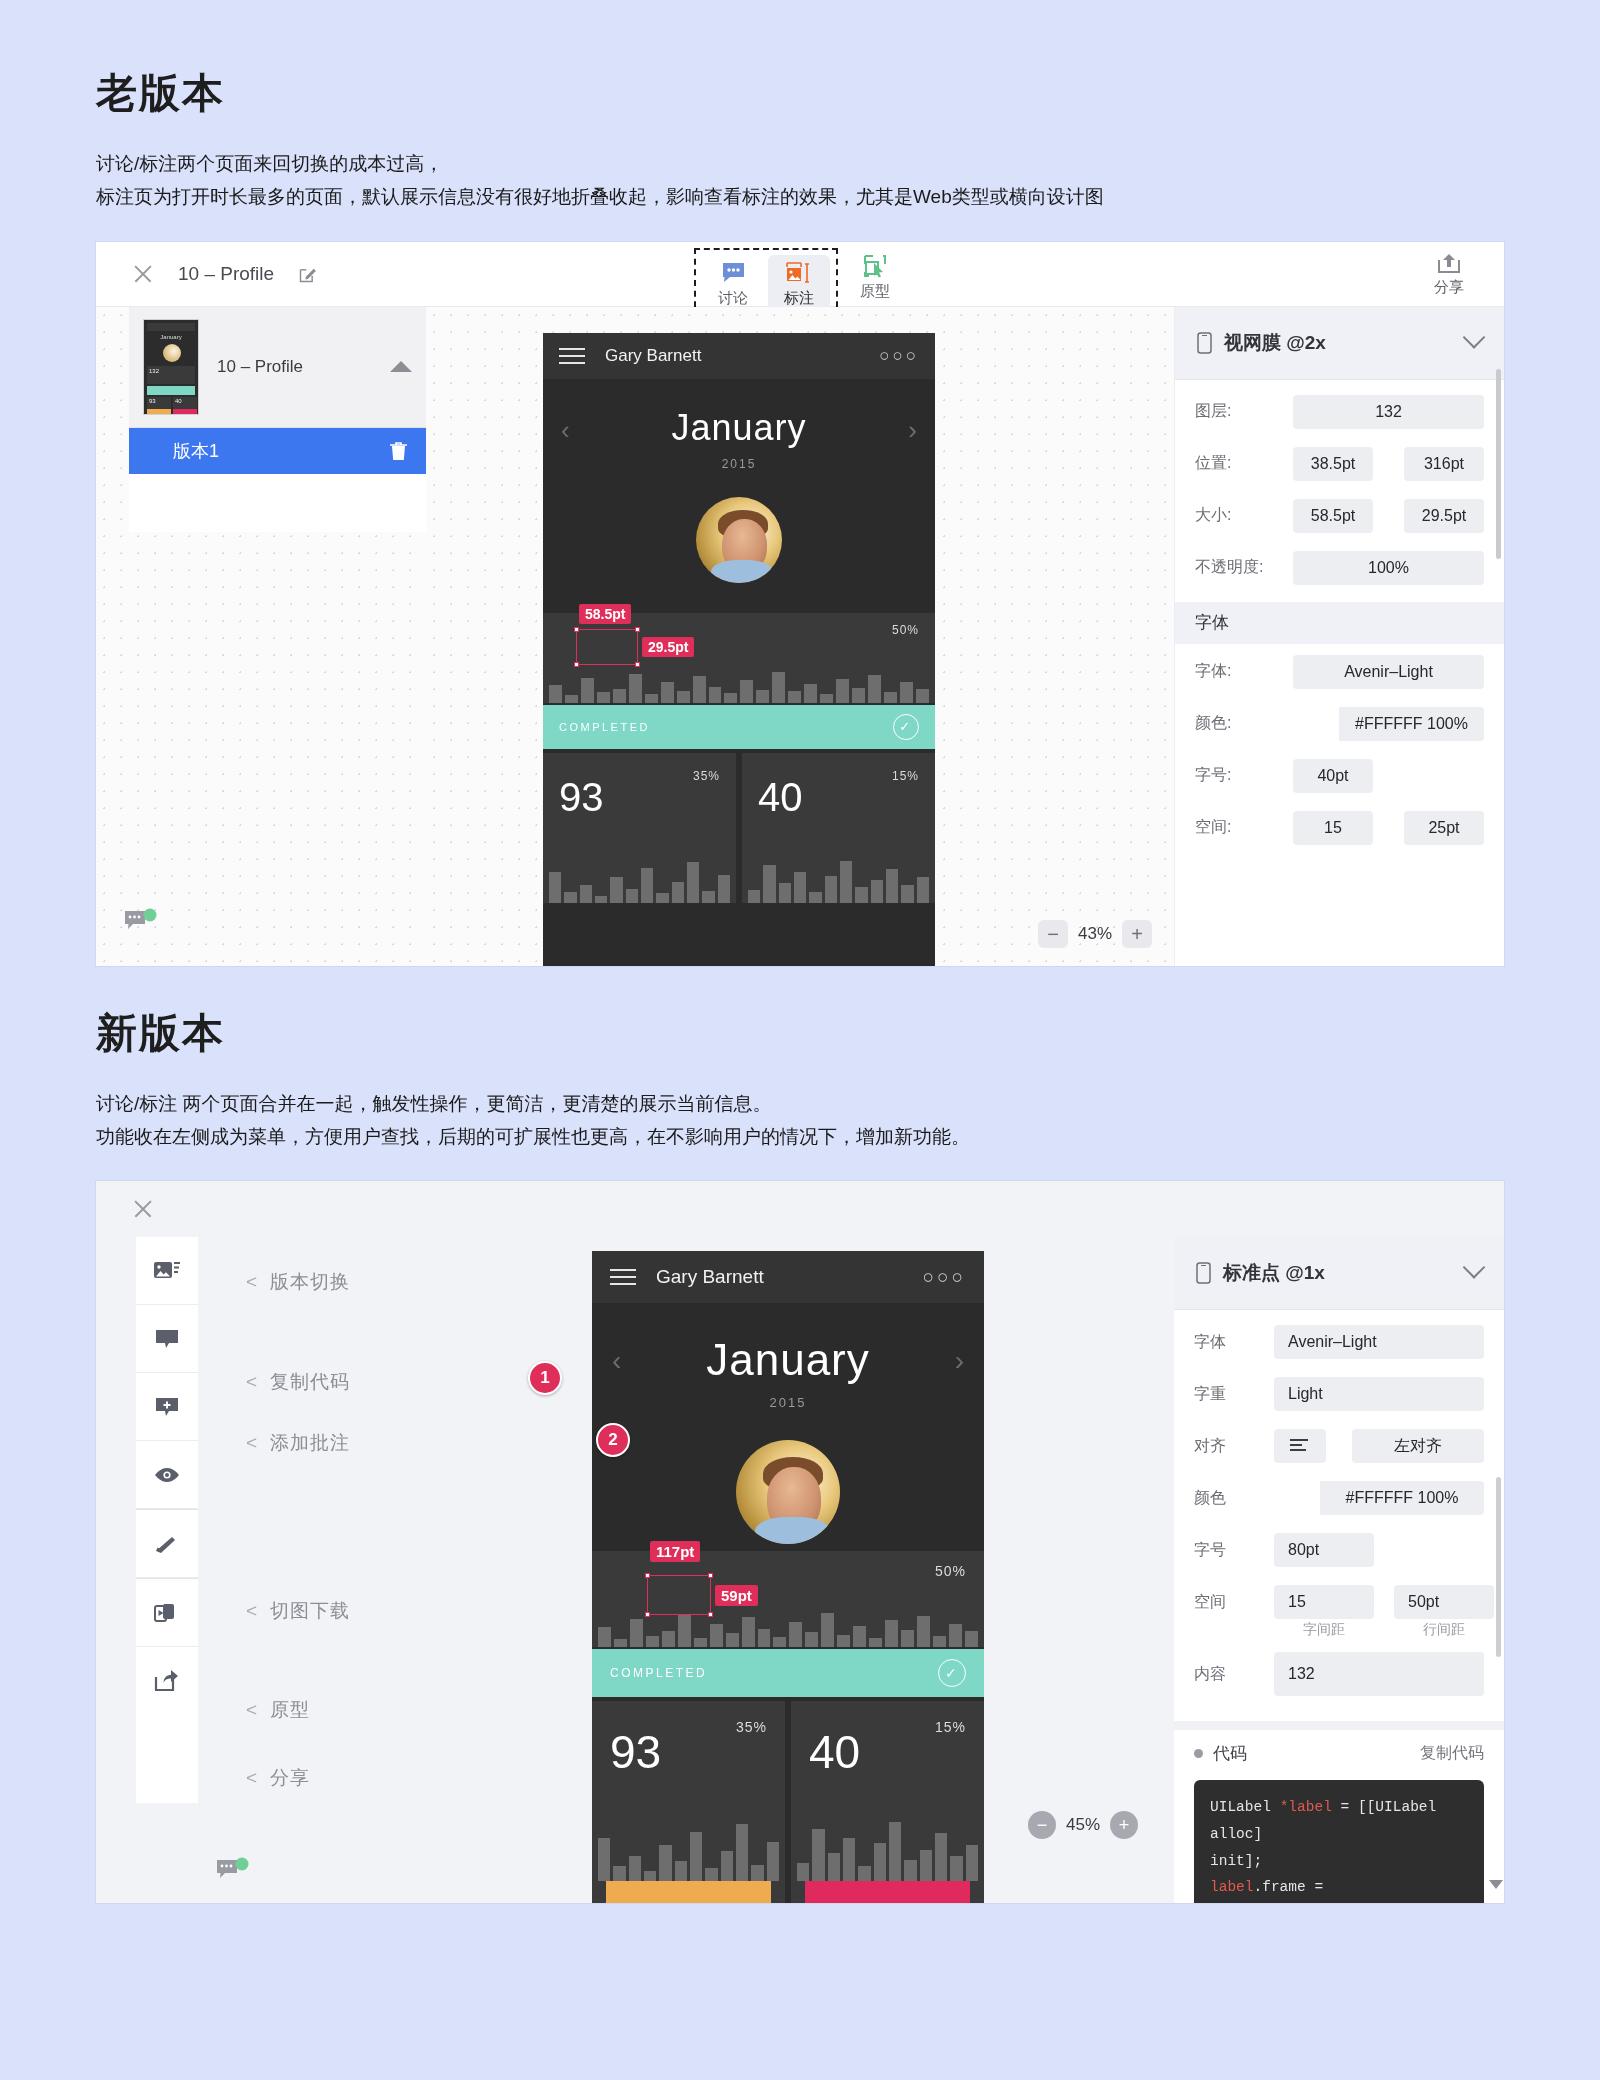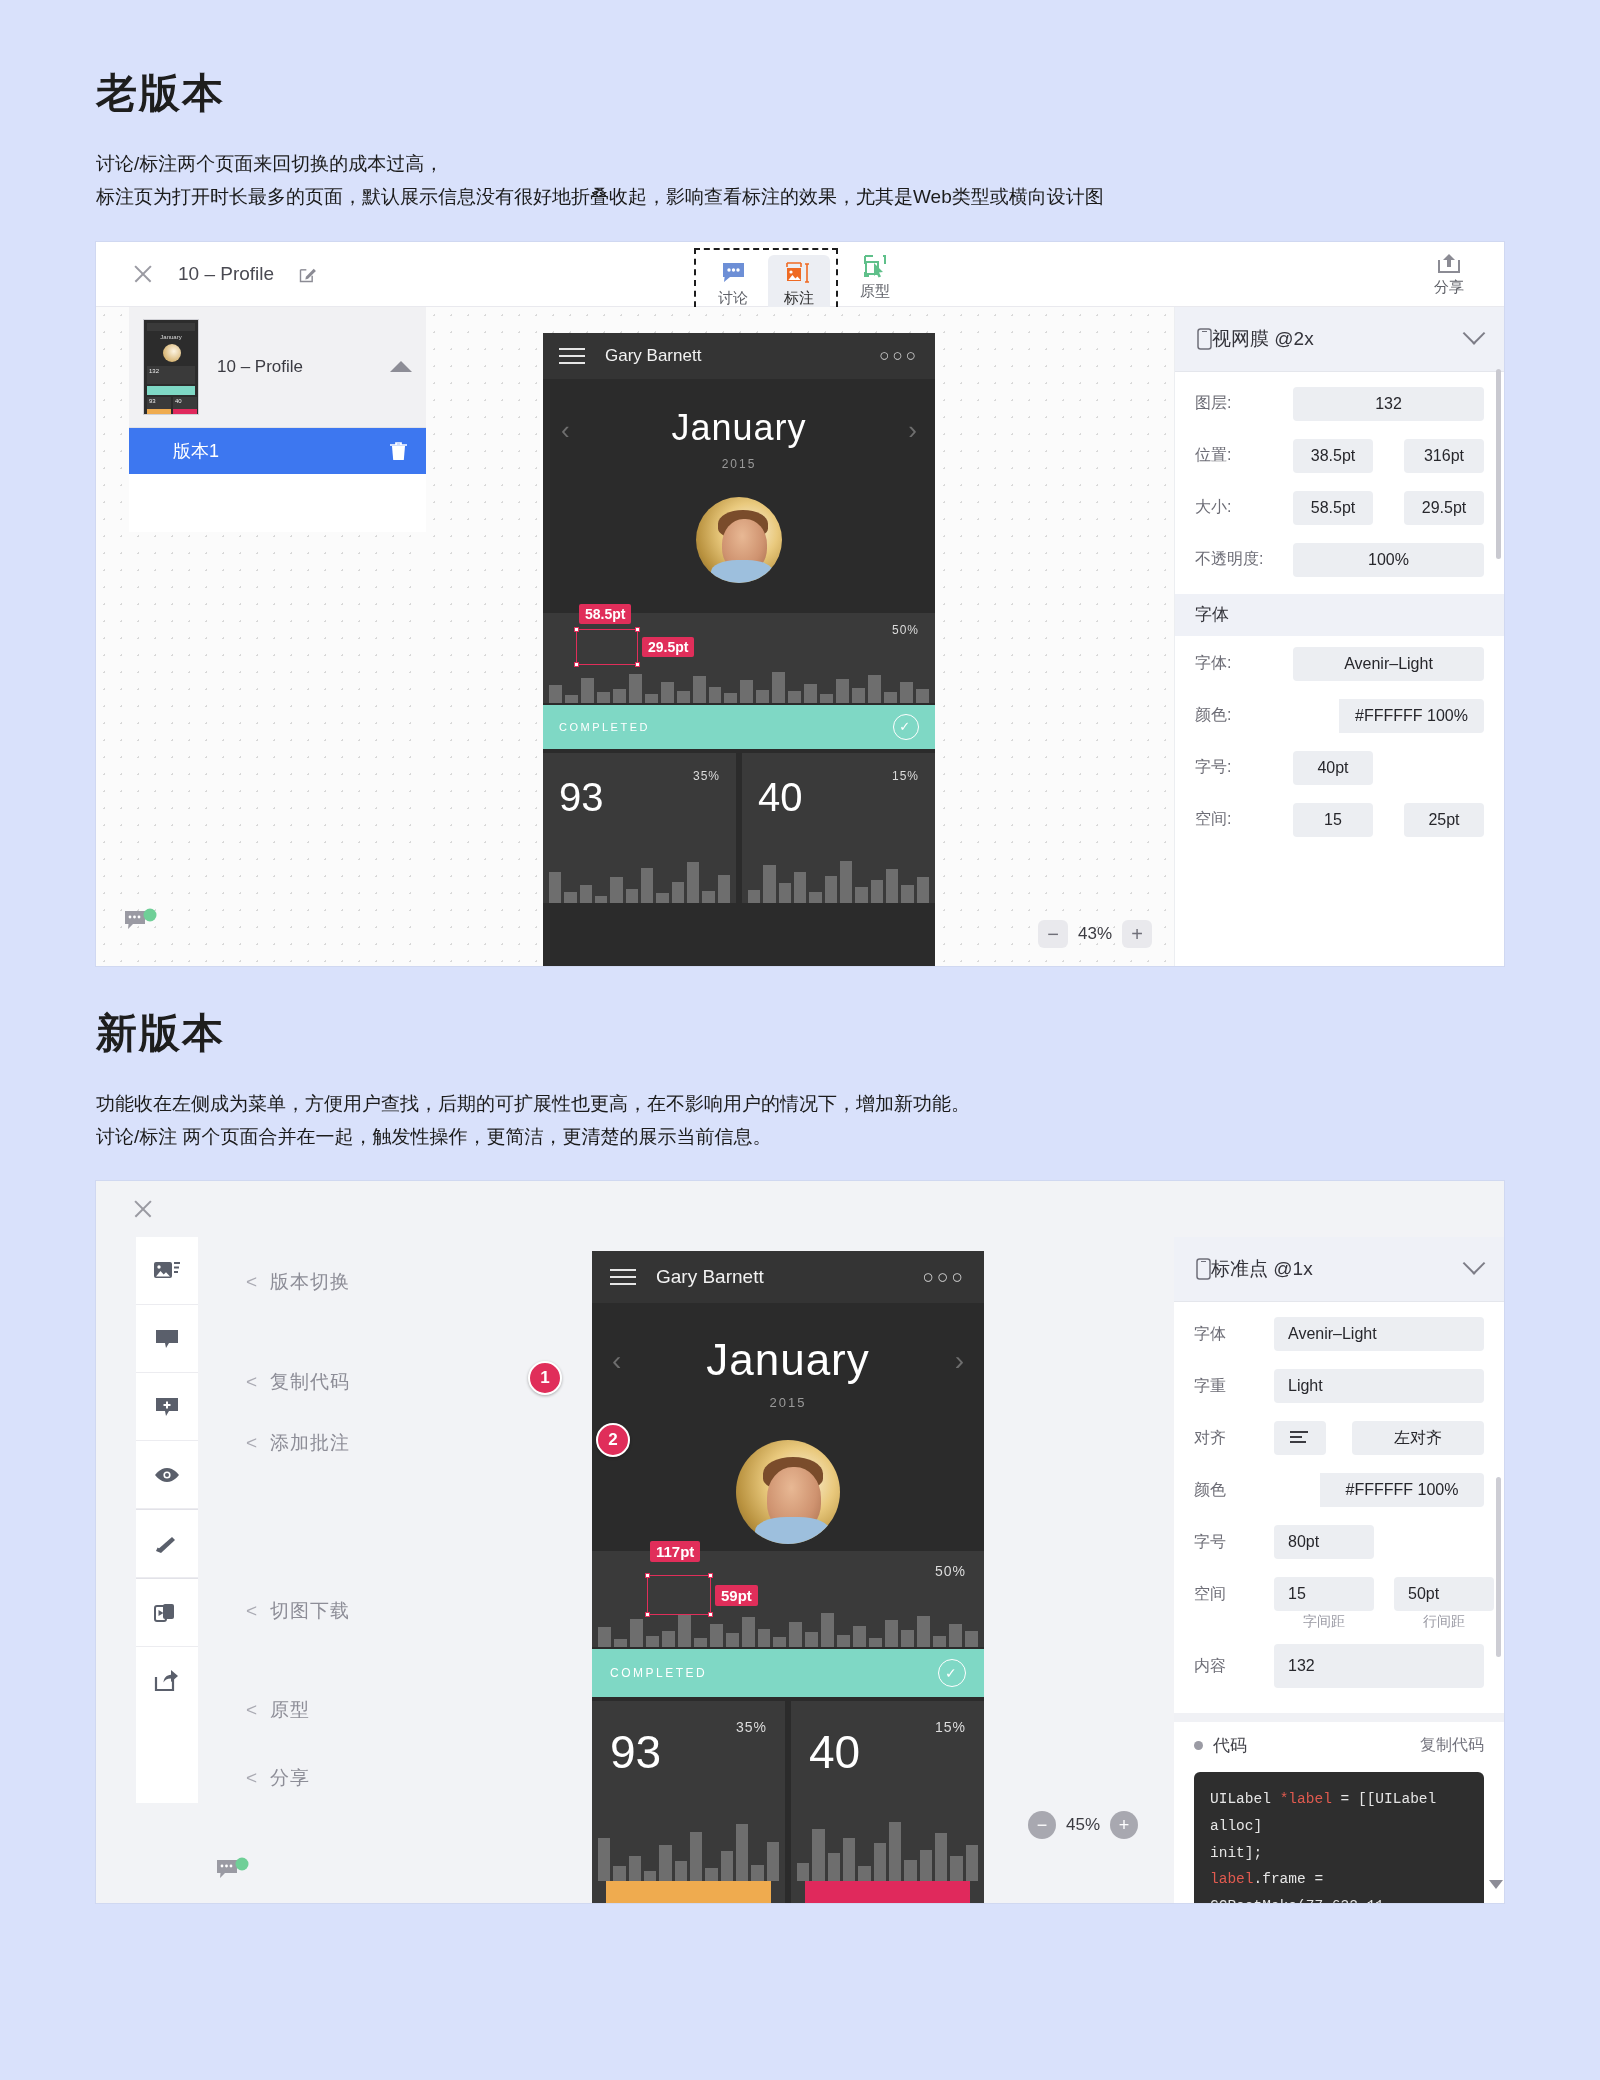--- a/index.html
+++ b/index.html
@@ -110,22 +110,22 @@
     width:30px;height:28px;border-radius:6px;background:#e9e9ed;
     display:flex;align-items:center;justify-content:center; cursor:pointer;
     color:#6f6f78; font-size:20px; line-height:1;
   }
   .zbtn.round{border-radius:50%;background:#a8a8b0;color:#fff;width:28px;height:28px;font-size:18px;}
 
   
   .inspector{ width:330px; flex:0 0 330px; background:#fff; border-left:1px solid #eceef1;
     position:relative; }
   .insp-head{
-    height:65px; background:#eff1f7; display:flex; align-items:center; 
-    padding:0 22px; border-bottom:1px solid #e4e6ec;
+    height:73px; background:#eff1f7; display:flex; align-items:center; gap:12px;
+    padding:0 22px; border-bottom:1px solid #e4e6ec;font-weight:bold;
   }
   .insp-head .htitle{ font-size:19px; color:#33333a; }
   .chev{ margin-left:auto; width:16px;height:16px;border-right:2px solid #7d7d87;
          border-bottom:2px solid #7d7d87; transform:rotate(45deg) translate(-4px,-4px); }
   .insp-body{ padding:6px 0 0 0; }
   .prow{ display:flex; align-items:center; padding:9px 20px; gap:10px; }
   .plabel{ width:88px; font-size:16px; color:#6d6d76; flex:0 0 88px;}
   .pfield{
     background:#eceef2; border-radius:4px; height:34px; display:flex;
     align-items:center; justify-content:center; font-size:16px; color:#27272c;
@@ -535,22 +535,22 @@
         <div class="scroll-track">
             <div class="scroll-thumb"></div>
           </div>
       </div>
     </div>
   </div>
 
   <div style="padding-top:40px">
     <div class="section-title">新版本</div>
     <div class="section-desc" style="margin-top:26px">
+      <div>讨论/标注 两个页面合并在一起，触发性操作，更简洁，更清楚的展示当前信息。</div>
       <div>功能收在左侧成为菜单，方便用户查找，后期的可扩展性也更高，在不影响用户的情况下，增加新功能。</div>
-      <div>讨论/标注 两个页面合并在一起，触发性操作，更简洁，更清楚的展示当前信息。</div>
     </div>
   </div>
 
   <div class="app-window new-window" style="margin-top:28px">
     <div class="new-top">
       <div class="close-x"></div>
     </div>
 
     <div class="new-body">
 

